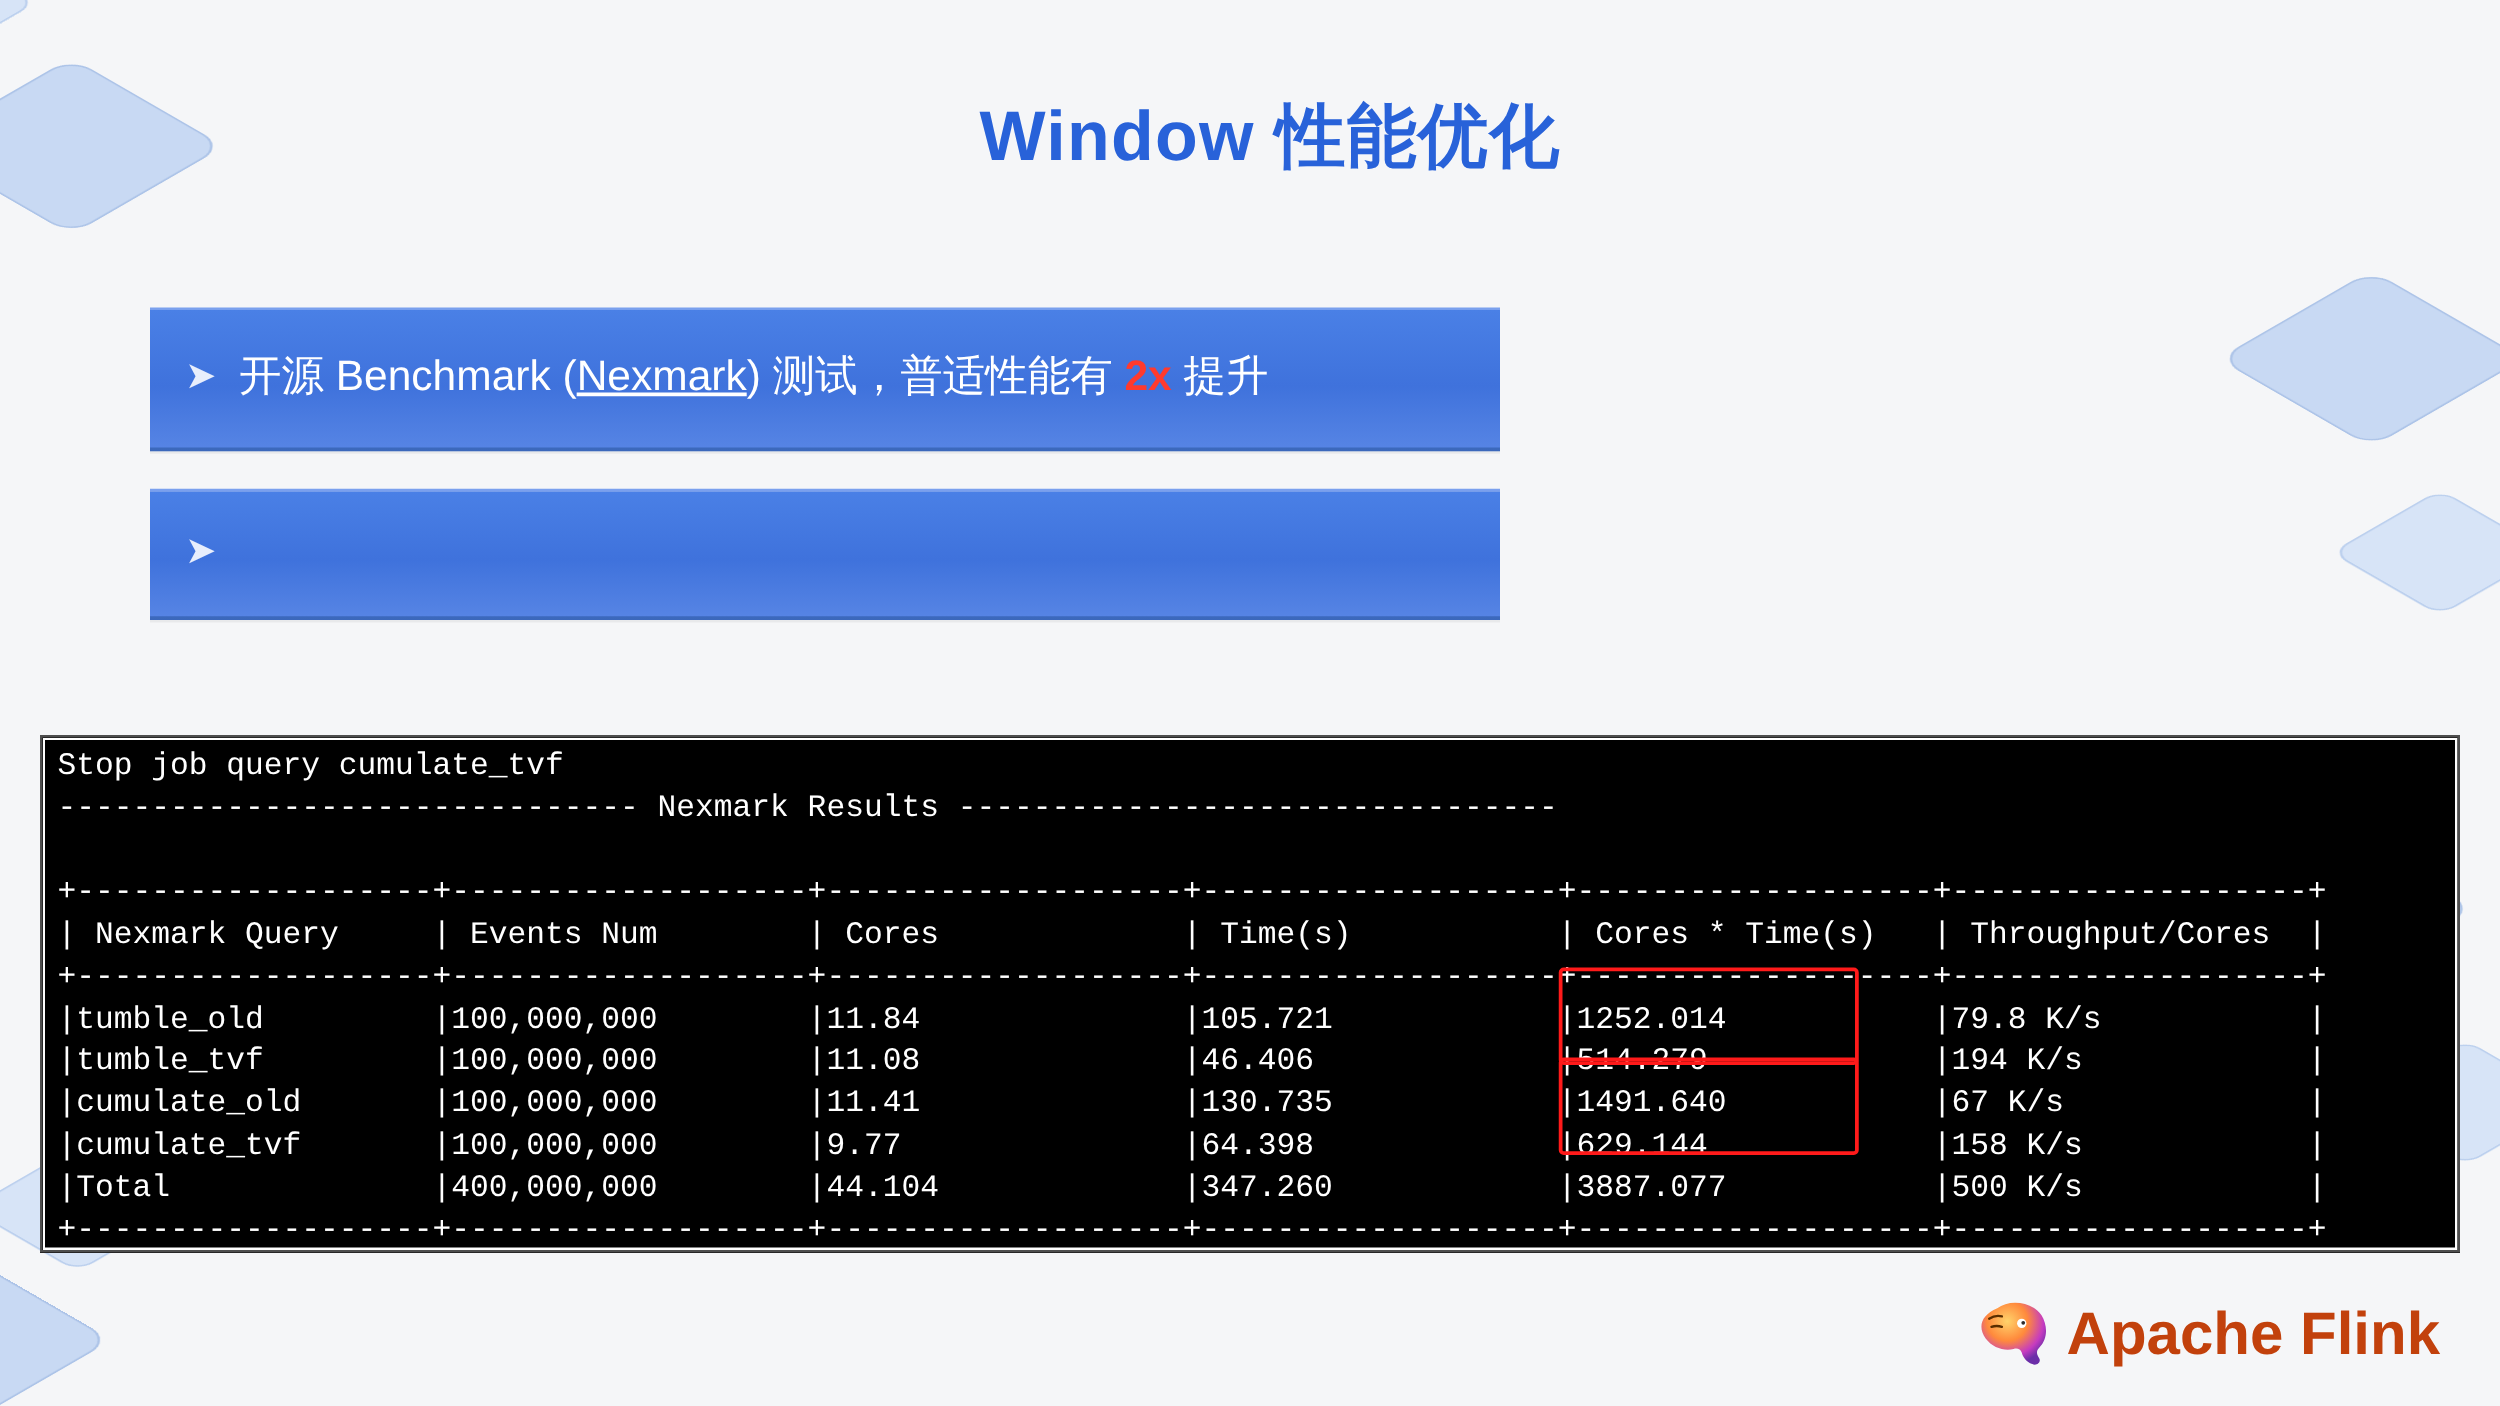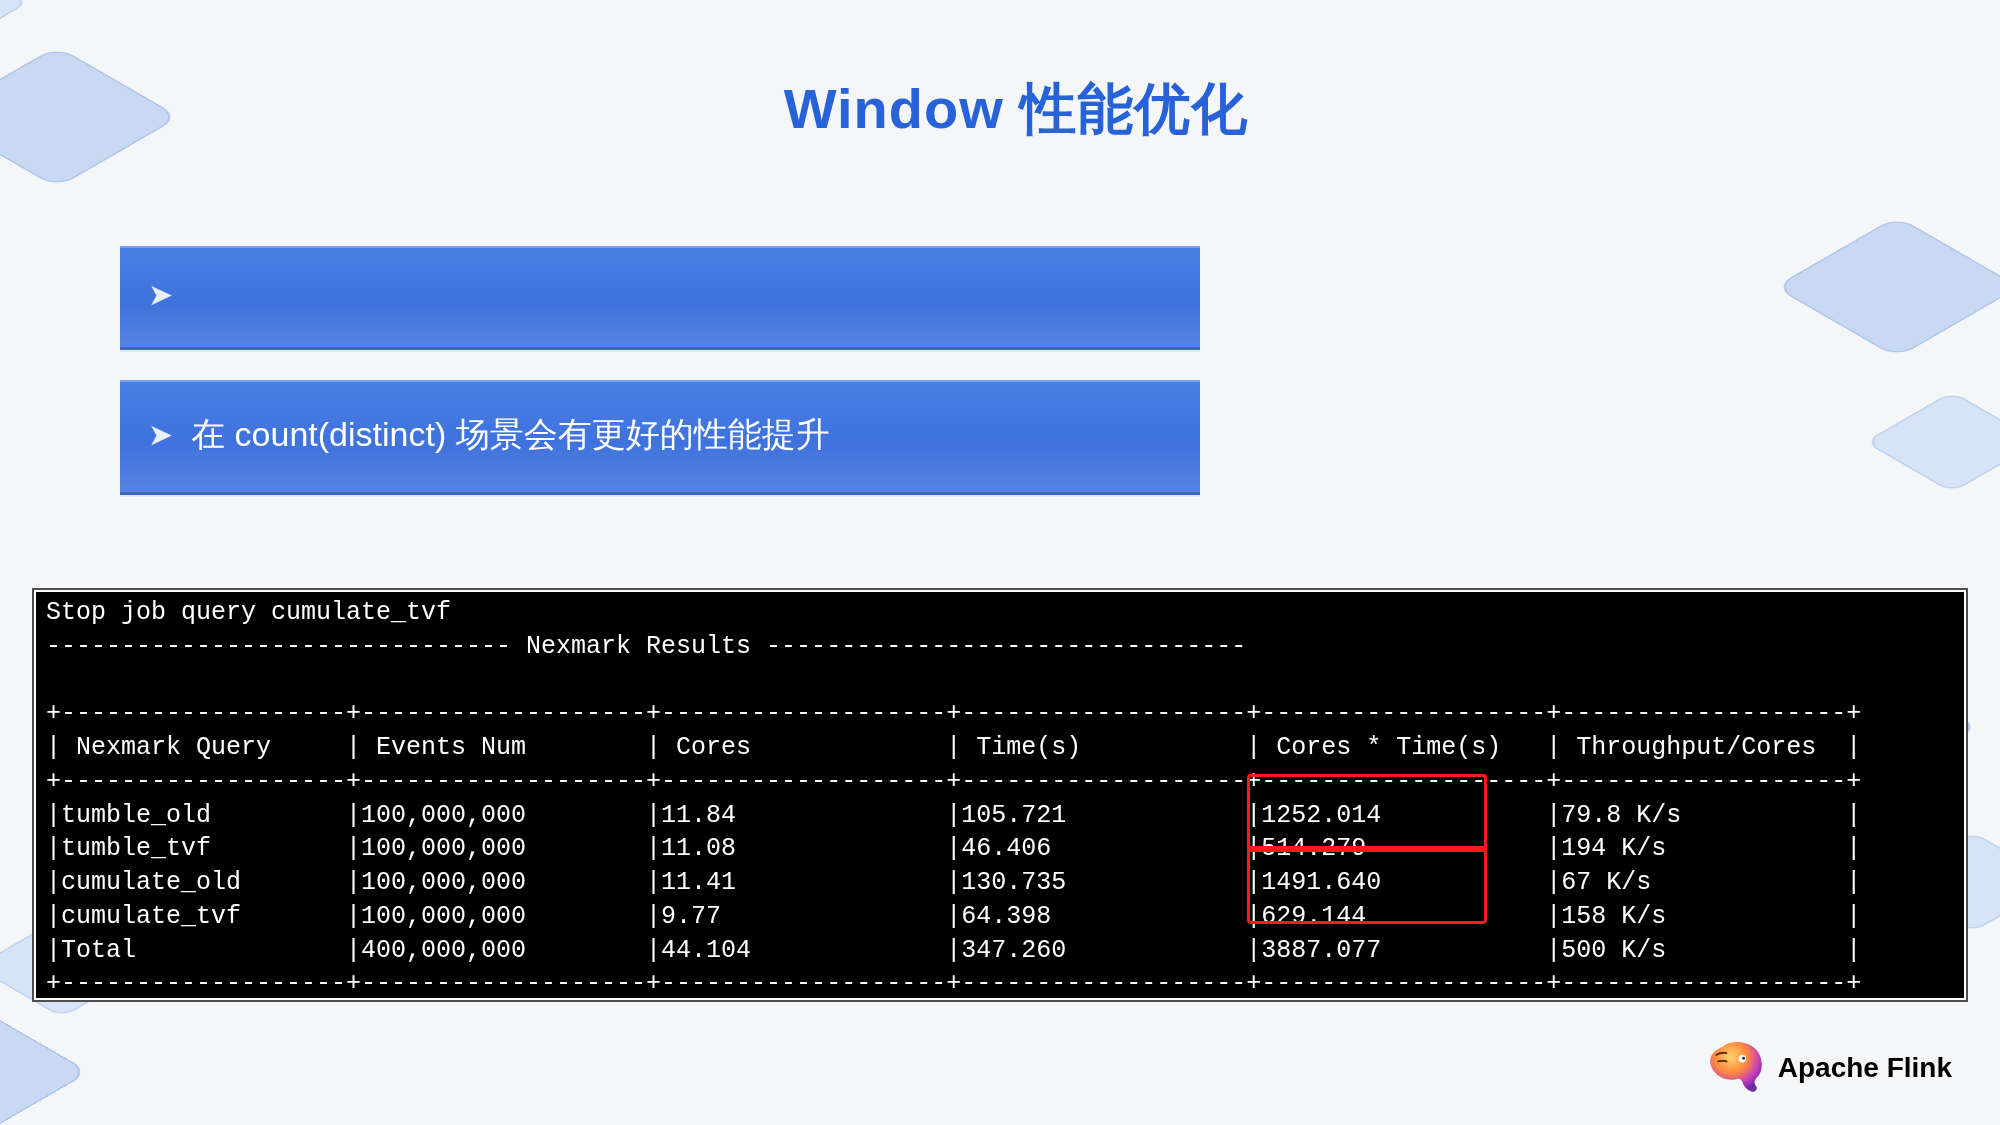--- a/index.html
+++ b/index.html
@@ -117,23 +117,23 @@
     right: 48px;
     bottom: 30px;
     display: flex;
     align-items: center;
     gap: 14px;
   }
   .brand .logo {
     width: 60px; height: 54px;
   }
   .brand .name {
-    font-size: 28px;
+    font-size: 48px;
     font-weight: 800;
-    color: #000000;
+    color: #c2410c;
   }
 </style>
 </head>
 <body>
 
 <div class="slide-inner">
 
   <div class="bg-deco tl">
     <div class="iso" style="left:40px;top:60px;">
         <div class="iso-cube"></div>
@@ -163,24 +163,26 @@
     <div class="iso" style="left:220px;top:700px;">
         <div class="iso-cube"></div>
       </div>
   </div>
 
   <div class="title">Window 性能优化</div>
 
   <div class="bullets">
     <div class="bullet-card">
       <span class="chevron">➤</span>
+      <span class="bullet-text">
+        <span>开源 Benchmark (</span><u>Nexmark</u><span>) 测试，普适性能有 </span><span class="hl">2x</span><span> 提升</span>
+      </span>
     </div>
     <div class="bullet-card">
       <span class="chevron">➤</span>
-      <span class="bullet-text">在 count(distinct) 场景会有更好的性能提升</span>
     </div>
   </div>
 
   <div class="terminal-wrap">
     <div class="terminal" id="terminal">Stop job query cumulate_tvf
 ------------------------------- Nexmark Results --------------------------------
 
 +-------------------+-------------------+-------------------+-------------------+-------------------+-------------------+
 | Nexmark Query     | Events Num        | Cores             | Time(s)           | Cores * Time(s)   | Throughput/Cores  |
 +-------------------+-------------------+-------------------+-------------------+-------------------+-------------------+

